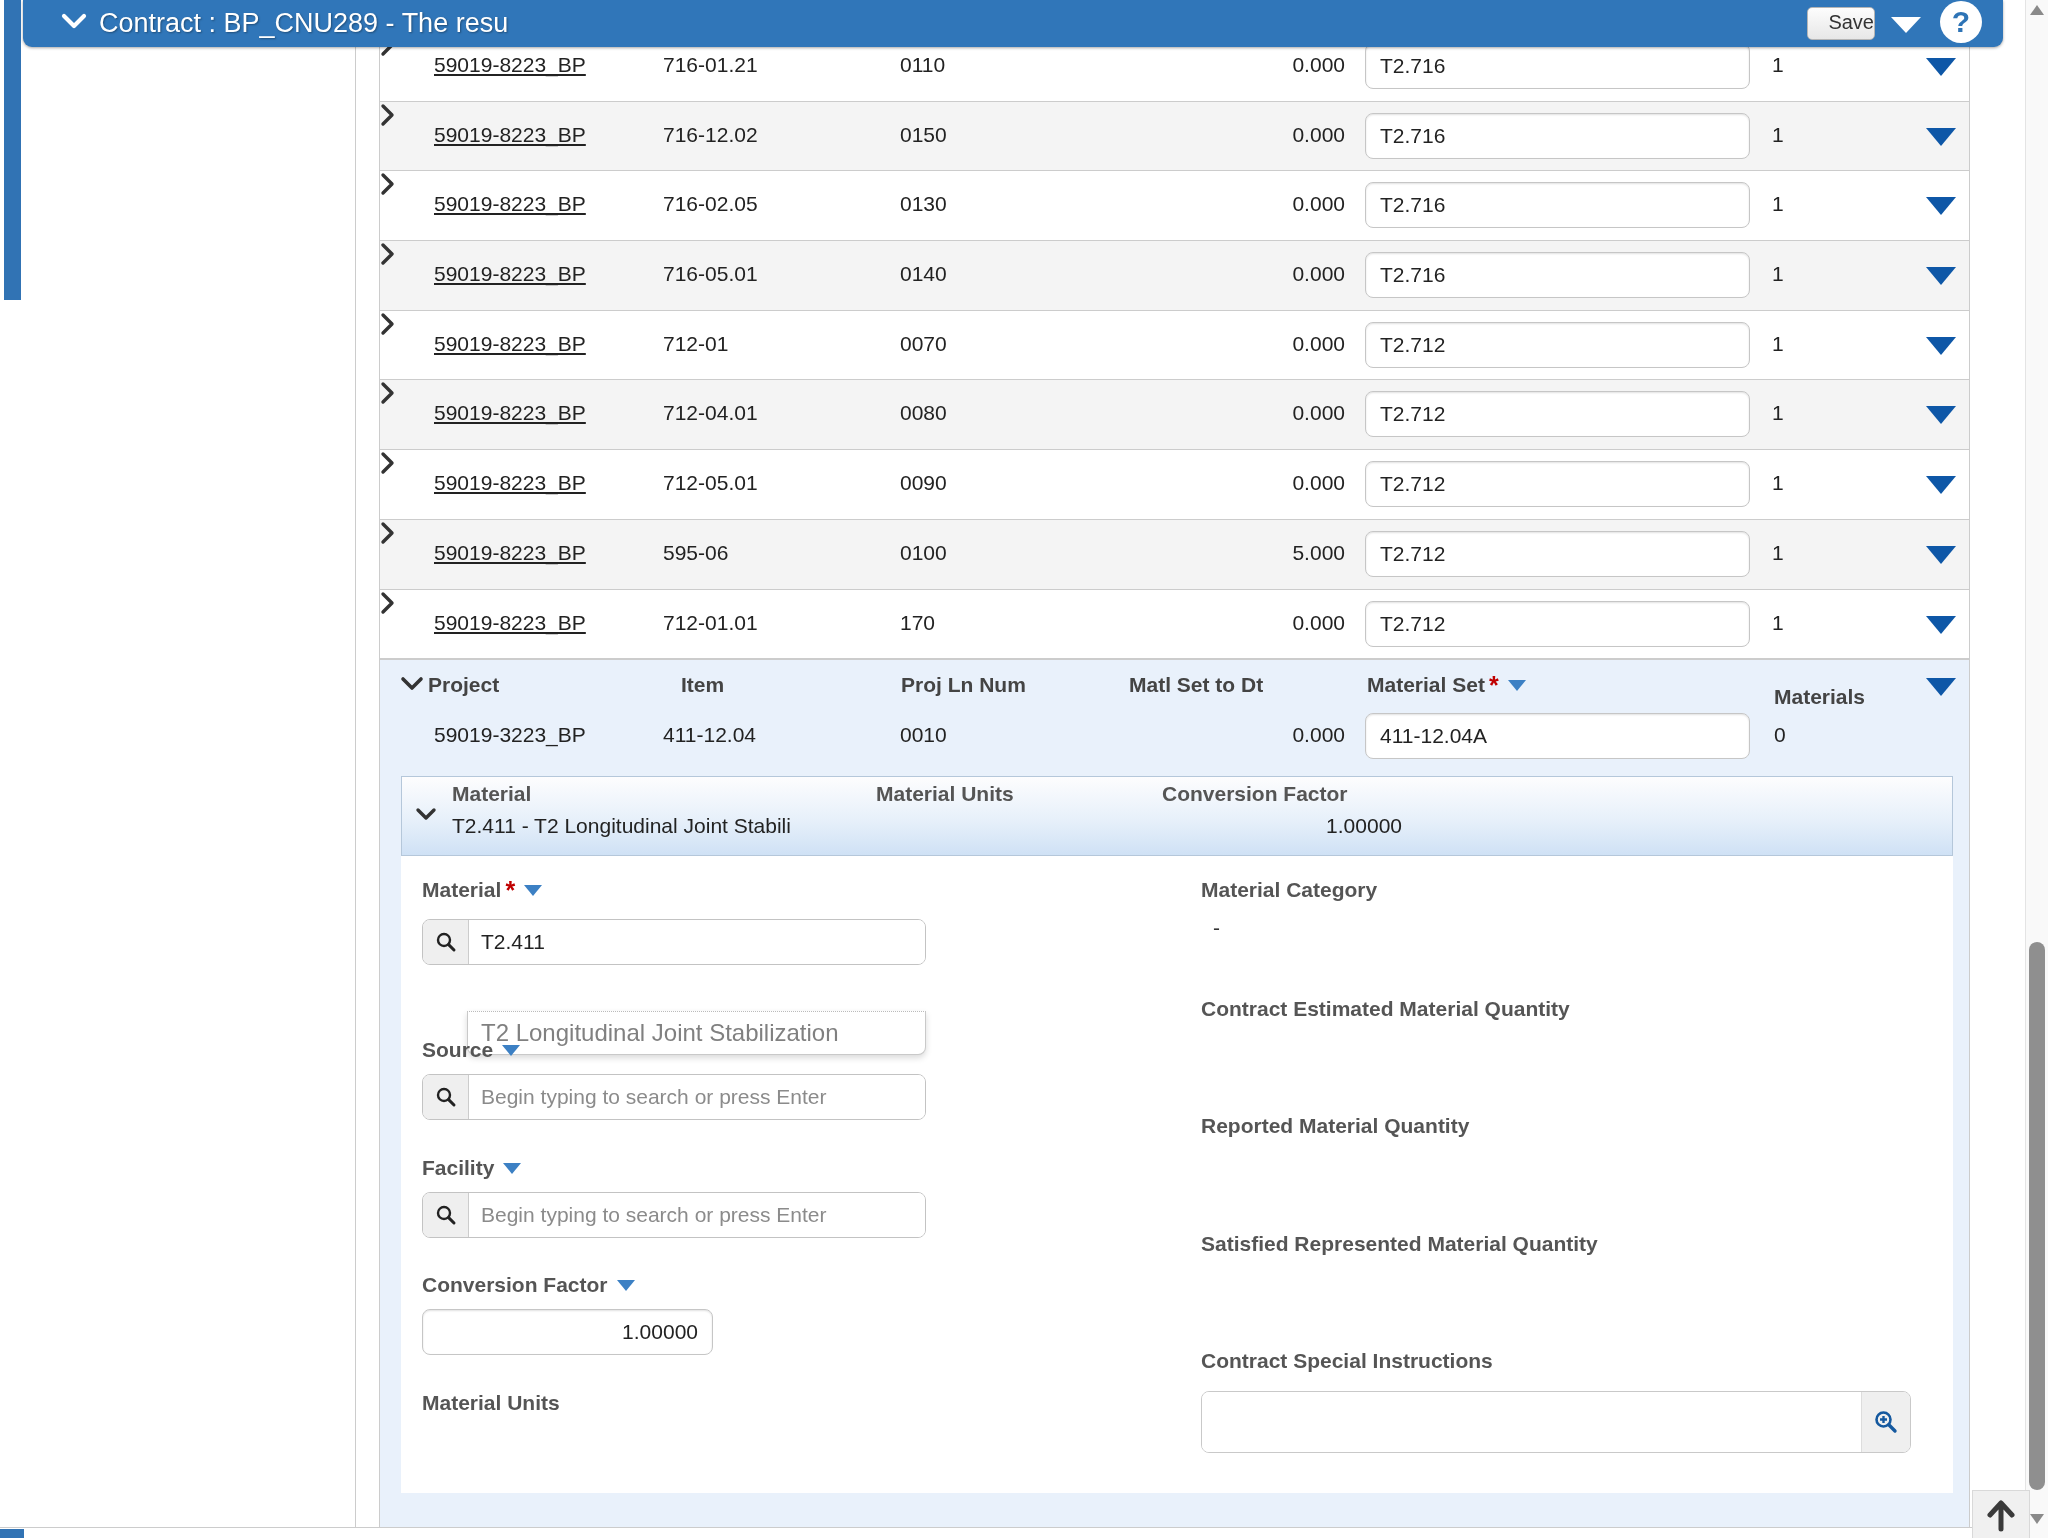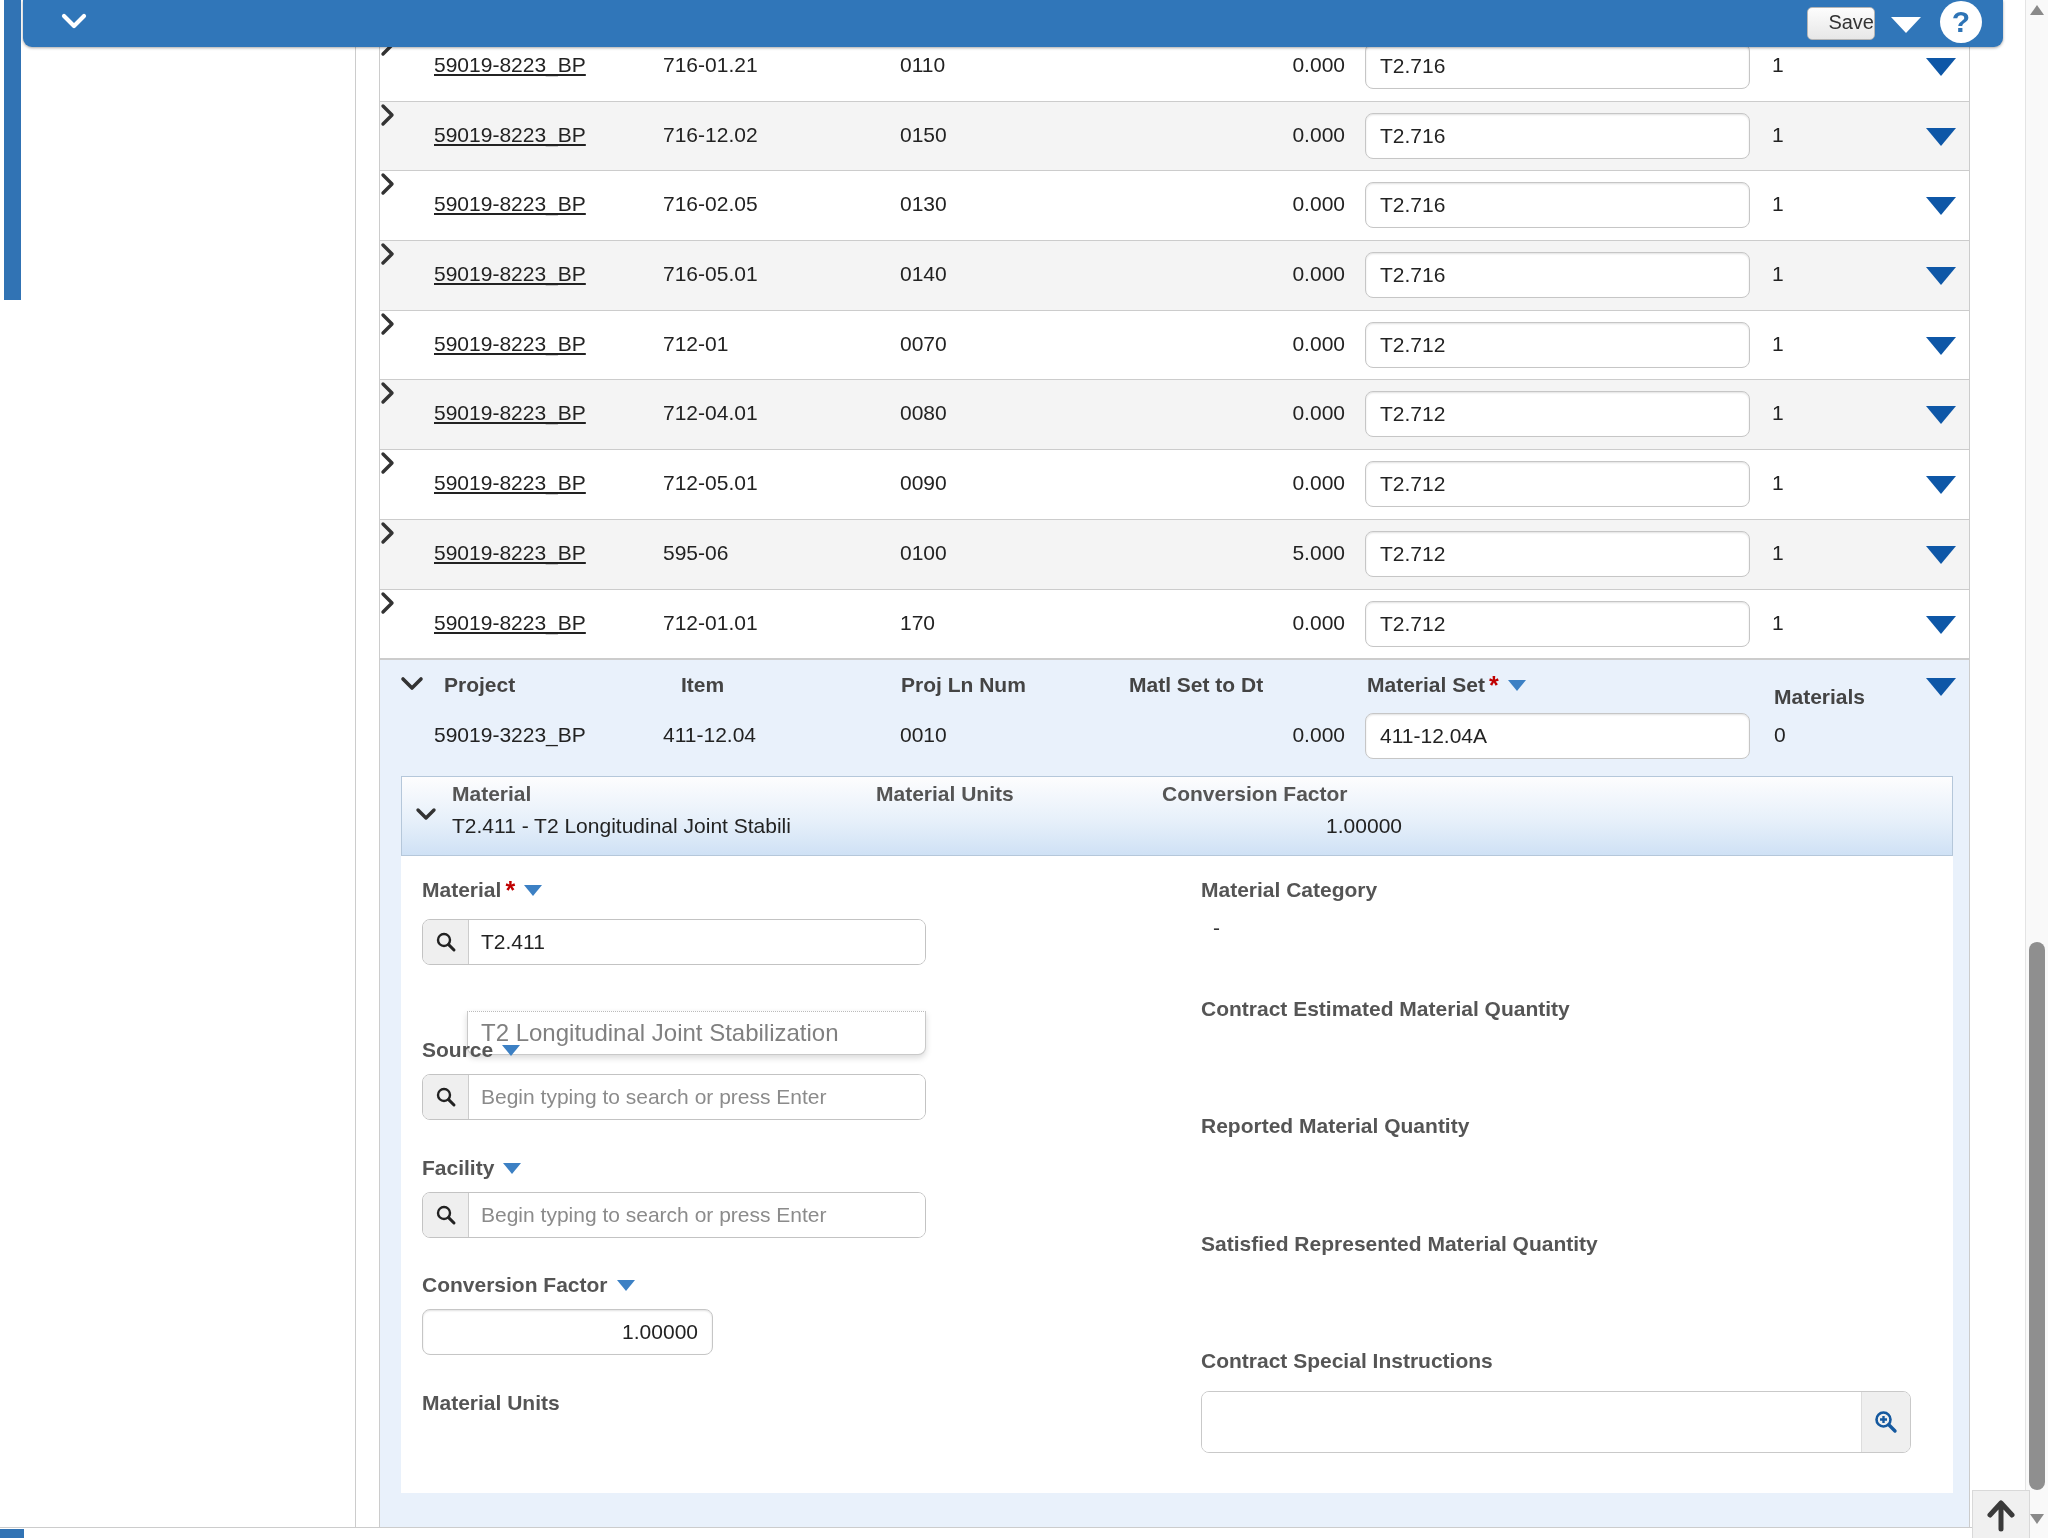--- a/index.html
+++ b/index.html
@@ -246,21 +246,21 @@
     <span class="tri-blue"></span>
   </div>
 </div>
 
   <div class="exp">
     <span class="abs" style="left:19px;top:16px;">
       <svg width="26" height="16" viewBox="0 0 26 16">
           <path d="M4 3 L13 12 L22 3" fill="none" stroke="#333" stroke-width="3.6" stroke-linecap="round" stroke-linejoin="round"></path>
         </svg>
     </span>
-    <span class="hdr-lbl" style="left:64px;">Project</span>
+    <span class="hdr-lbl" style="left:48px;">Project</span>
     <span class="hdr-lbl" style="left:301px;">Item</span>
     <span class="hdr-lbl" style="left:521px;">Proj Ln Num</span>
     <span class="hdr-lbl" style="left:749px;">Matl Set to Dt</span>
     <span class="hdr-lbl" style="left:987px;"><span>Material Set</span><span class="req">*</span><span class="lbl-dd"></span></span>
     <span class="hdr-lbl" style="left:1394px;margin-top:12px;">Materials</span>
     <span class="exp-tri"></span>
 
     <span class="exp-cell" style="left:54px;">59019-3223_BP</span>
     <span class="exp-cell" style="left:283px;">411-12.04</span>
     <span class="exp-cell" style="left:520px;">0010</span>
@@ -341,20 +341,21 @@
       </div>
     </div>
   </div>
 
   <div class="topbar">
     <span class="topbar-chev">
       <svg width="30" height="20" viewBox="0 0 30 20">
           <path d="M5 4 L15 14 L25 4" fill="none" stroke="#fff" stroke-width="4.2" stroke-linecap="round" stroke-linejoin="round"></path>
         </svg>
     </span>
+    <span class="topbar-title">Contract : BP_CNU289 - The resu</span>
     <div class="save-btn">Save</div>
     <span class="hdr-dd"></span>
     <div class="help-circle">?</div>
   </div>
 
 
   <div class="scrolltop-btn">
     <svg width="56" height="48" viewBox="0 0 56 48">
         <path d="M28 38 L28 14 M17 24 L28 12 L39 24" fill="none" stroke="#3a3a3a" stroke-width="5" stroke-linecap="round" stroke-linejoin="round"></path>
       </svg>

